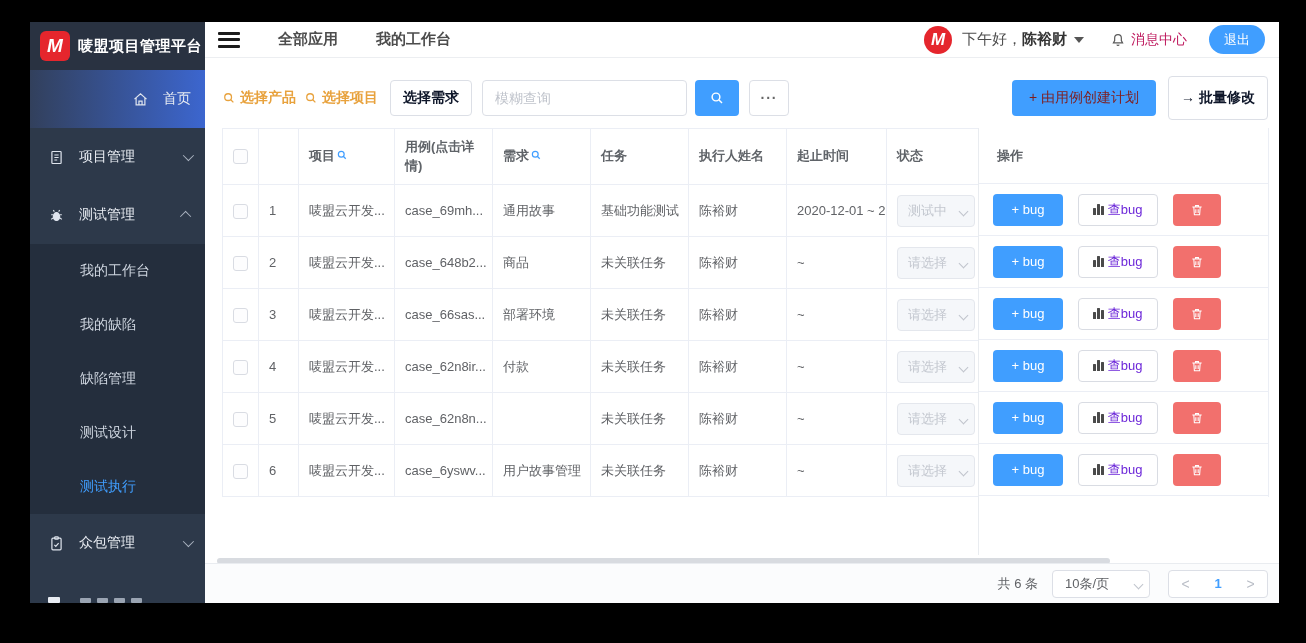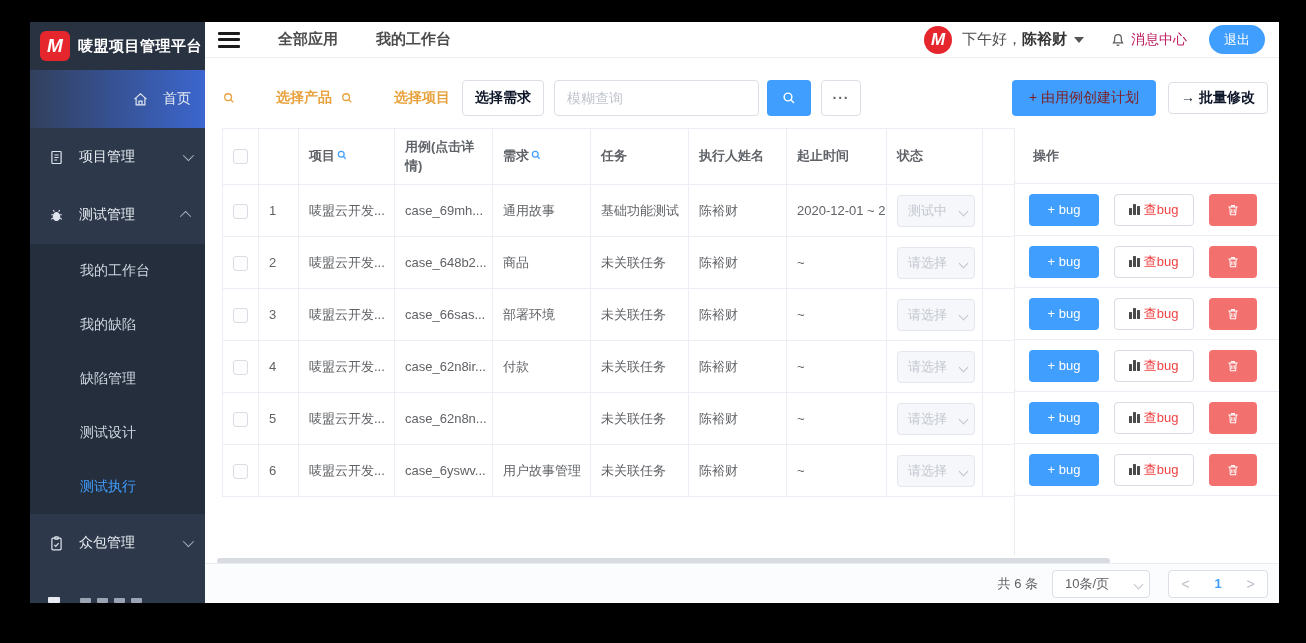--- a/index.html
+++ b/index.html
@@ -36,55 +36,55 @@
   .avatar { width:28px; height:28px; border-radius:50%; background:#e5262d; color:#fff; font-weight:bold; font-style:italic; font-size:17px; display:flex; align-items:center; justify-content:center; }
   .greet { margin-left:10px; font-size:15px; color:#4d4d4d; }
   .uname { font-weight:bold; color:#333; }
   .dd-caret { width:0; height:0; border-left:5px solid transparent; border-right:5px solid transparent; border-top:6px solid #555; margin-left:7px; }
   .msg { display:flex; align-items:center; margin-left:26px; color:#be185d; font-size:14px; cursor:pointer; }
   .msg svg { margin-right:5px; color:#595959; }
   .logout-btn { margin-left:22px; height:29px; padding:0 15px; background:#409eff; color:#fff; font-size:13px; border:none; border-radius:15px; cursor:pointer; }
 
   
   .filter { position:absolute; top:58px; left:17px; right:11px; height:36px; display:flex; align-items:center; }
-  .flink { display:flex; align-items:center; color:#e8a23d; font-size:14px; font-weight:bold; cursor:pointer;gap:36px; }
+  .flink { display:flex; align-items:center; color:#e8a23d; font-size:14px; font-weight:bold; cursor:pointer; }
   .flink svg { margin-right:4px; }
   .flink + .flink { margin-left:8px; }
   .btn-plain { height:36px; padding:0 12px; background:#fff; border:1px solid #dcdfe6; border-radius:4px; color:#0f172a; font-size:14px; cursor:pointer;font-weight:bold; }
   .sel-req { margin-left:12px; }
   .fuzzy { margin-left:10px; width:205px; height:36px; border:1px solid #dcdfe6; border-radius:4px; padding:0 12px; font-size:14px; color:#333; }
   .fuzzy::placeholder { color:#c0c4cc; }
   .search-btn { margin-left:8px; width:44px; height:36px; background:#409eff; border:none; border-radius:4px; color:#fff; display:flex; align-items:center; justify-content:center; cursor:pointer; }
   .more-btn { margin-left:10px; width:40px; height:36px; letter-spacing:1px; font-weight:bold; color:#666; display:flex; align-items:center; justify-content:center; padding:0; }
   .filter-right { margin-left:auto; display:flex; align-items:center; }
   .create-btn { height:36px; padding:0 17px; background:#409eff; border:none; border-radius:4px; color:#7f1d1d; font-size:14px; cursor:pointer; }
-  .batch-btn { margin-left:12px; height:32px; }
+  .batch-btn { margin-left:12px; height:44px; }
 
   
   .table-zone { position:absolute; top:106px; left:17px; width:1046px; }
   table { border-collapse:collapse; table-layout:fixed; width:1046px; }
   col.c-chk{width:36px} col.c-idx{width:40px} col.c-proj{width:96px} col.c-case{width:98px}
   col.c-req{width:98px} col.c-task{width:98px} col.c-exec{width:98px} col.c-date{width:100px}
   col.c-stat{width:96px} col.c-fill{width:286px}
   th,td { border:1px solid #ebeef5; font-weight:normal; text-align:left; padding:0 10px; overflow:hidden; white-space:nowrap; }
   thead th { height:56px; font-size:13px; font-weight:bold; color:#5f6368; line-height:1.4; white-space:normal; }
   tbody td { height:52px; font-size:13px; color:#606266; }
   .cell-center { text-align:center; padding:0; }
   .chk { display:inline-block; width:15px; height:15px; border:1px solid #d9dce3; border-radius:3px; background:#fdfdfe; vertical-align:middle; cursor:pointer; }
   .hq { color:#409eff; margin-left:1px; vertical-align:-1px; }
   .status-select { position:relative; width:78px; height:32px; background:#f5f7fa; border:1px solid #e4e7ed; border-radius:4px; display:flex; align-items:center; padding:0 20px 0 10px; cursor:not-allowed; overflow:hidden; }
   .status-select span { color:#c3c7cf; font-size:13px; white-space:nowrap; }
   .sel-caret { position:absolute; right:7px; top:12px; width:7px; height:7px; border-right:1.4px solid #c0c4cc; border-bottom:1.4px solid #c0c4cc; transform:rotate(45deg); }
 
   
-  .ops-panel { position:absolute; left:792px; top:0; width:290px; height:427px; background:#fff; border-left:1px solid #e9ecf0; }
+  .ops-panel { position:absolute; left:756px; top:0; width:290px; height:427px; background:#fff; border-left:1px solid #e9ecf0; }
   .ops-head { height:56px; display:flex; align-items:center; padding-left:18px; font-size:13px; font-weight:bold; color:#5f6368; border-bottom:1px solid #ebeef5; }
   .ops-row { height:52px; display:flex; align-items:center; padding-left:14px; border-bottom:1px solid #ebeef5; }
   .add-bug { width:70px; height:32px; background:#409eff; color:#fff; border:none; border-radius:4px; font-size:13px; cursor:pointer; }
-  .view-bug { margin-left:15px; width:80px; height:32px; background:#fff; border:1px solid #d9dce3; border-radius:4px; color:#ef4444; font-size:13px; display:flex; align-items:center; justify-content:center; cursor:pointer; }
+  .view-bug { margin-left:15px; width:80px; height:32px; background:#fff; border:1px solid #d9dce3; border-radius:4px; color:#6d28d9; font-size:13px; display:flex; align-items:center; justify-content:center; cursor:pointer; }
   .bars { display:inline-flex; align-items:flex-end; gap:1.6px; margin-right:4px; }
   .bars i { display:block; width:2.4px; background:#4a4a4a; border-radius:.5px; }
   .bars i:nth-child(1){height:7px} .bars i:nth-child(2){height:11px} .bars i:nth-child(3){height:9px}
   .del-btn { margin-left:15px; width:48px; height:32px; background:#f2706d; border:none; border-radius:4px; color:#fff; display:flex; align-items:center; justify-content:center; cursor:pointer; }
 
   
   .hscroll { position:absolute; top:536px; left:12px; width:893px; height:6px; background:#d8dbe0; border-radius:3px; cursor:pointer; }
   .pagebar { position:absolute; left:0; right:0; bottom:0; height:40px; border-top:1px solid #e9ecf0; background:#fbfcfd; display:flex; align-items:center; justify-content:flex-end; padding-right:11px; }
   .total { font-size:13px; color:#606266; }
   .psize { position:relative; margin-left:14px; width:98px; height:28px; border:1px solid #dcdfe6; border-radius:4px; background:#fff; display:flex; align-items:center; padding-left:12px; font-size:13px; color:#606266; cursor:pointer; }

